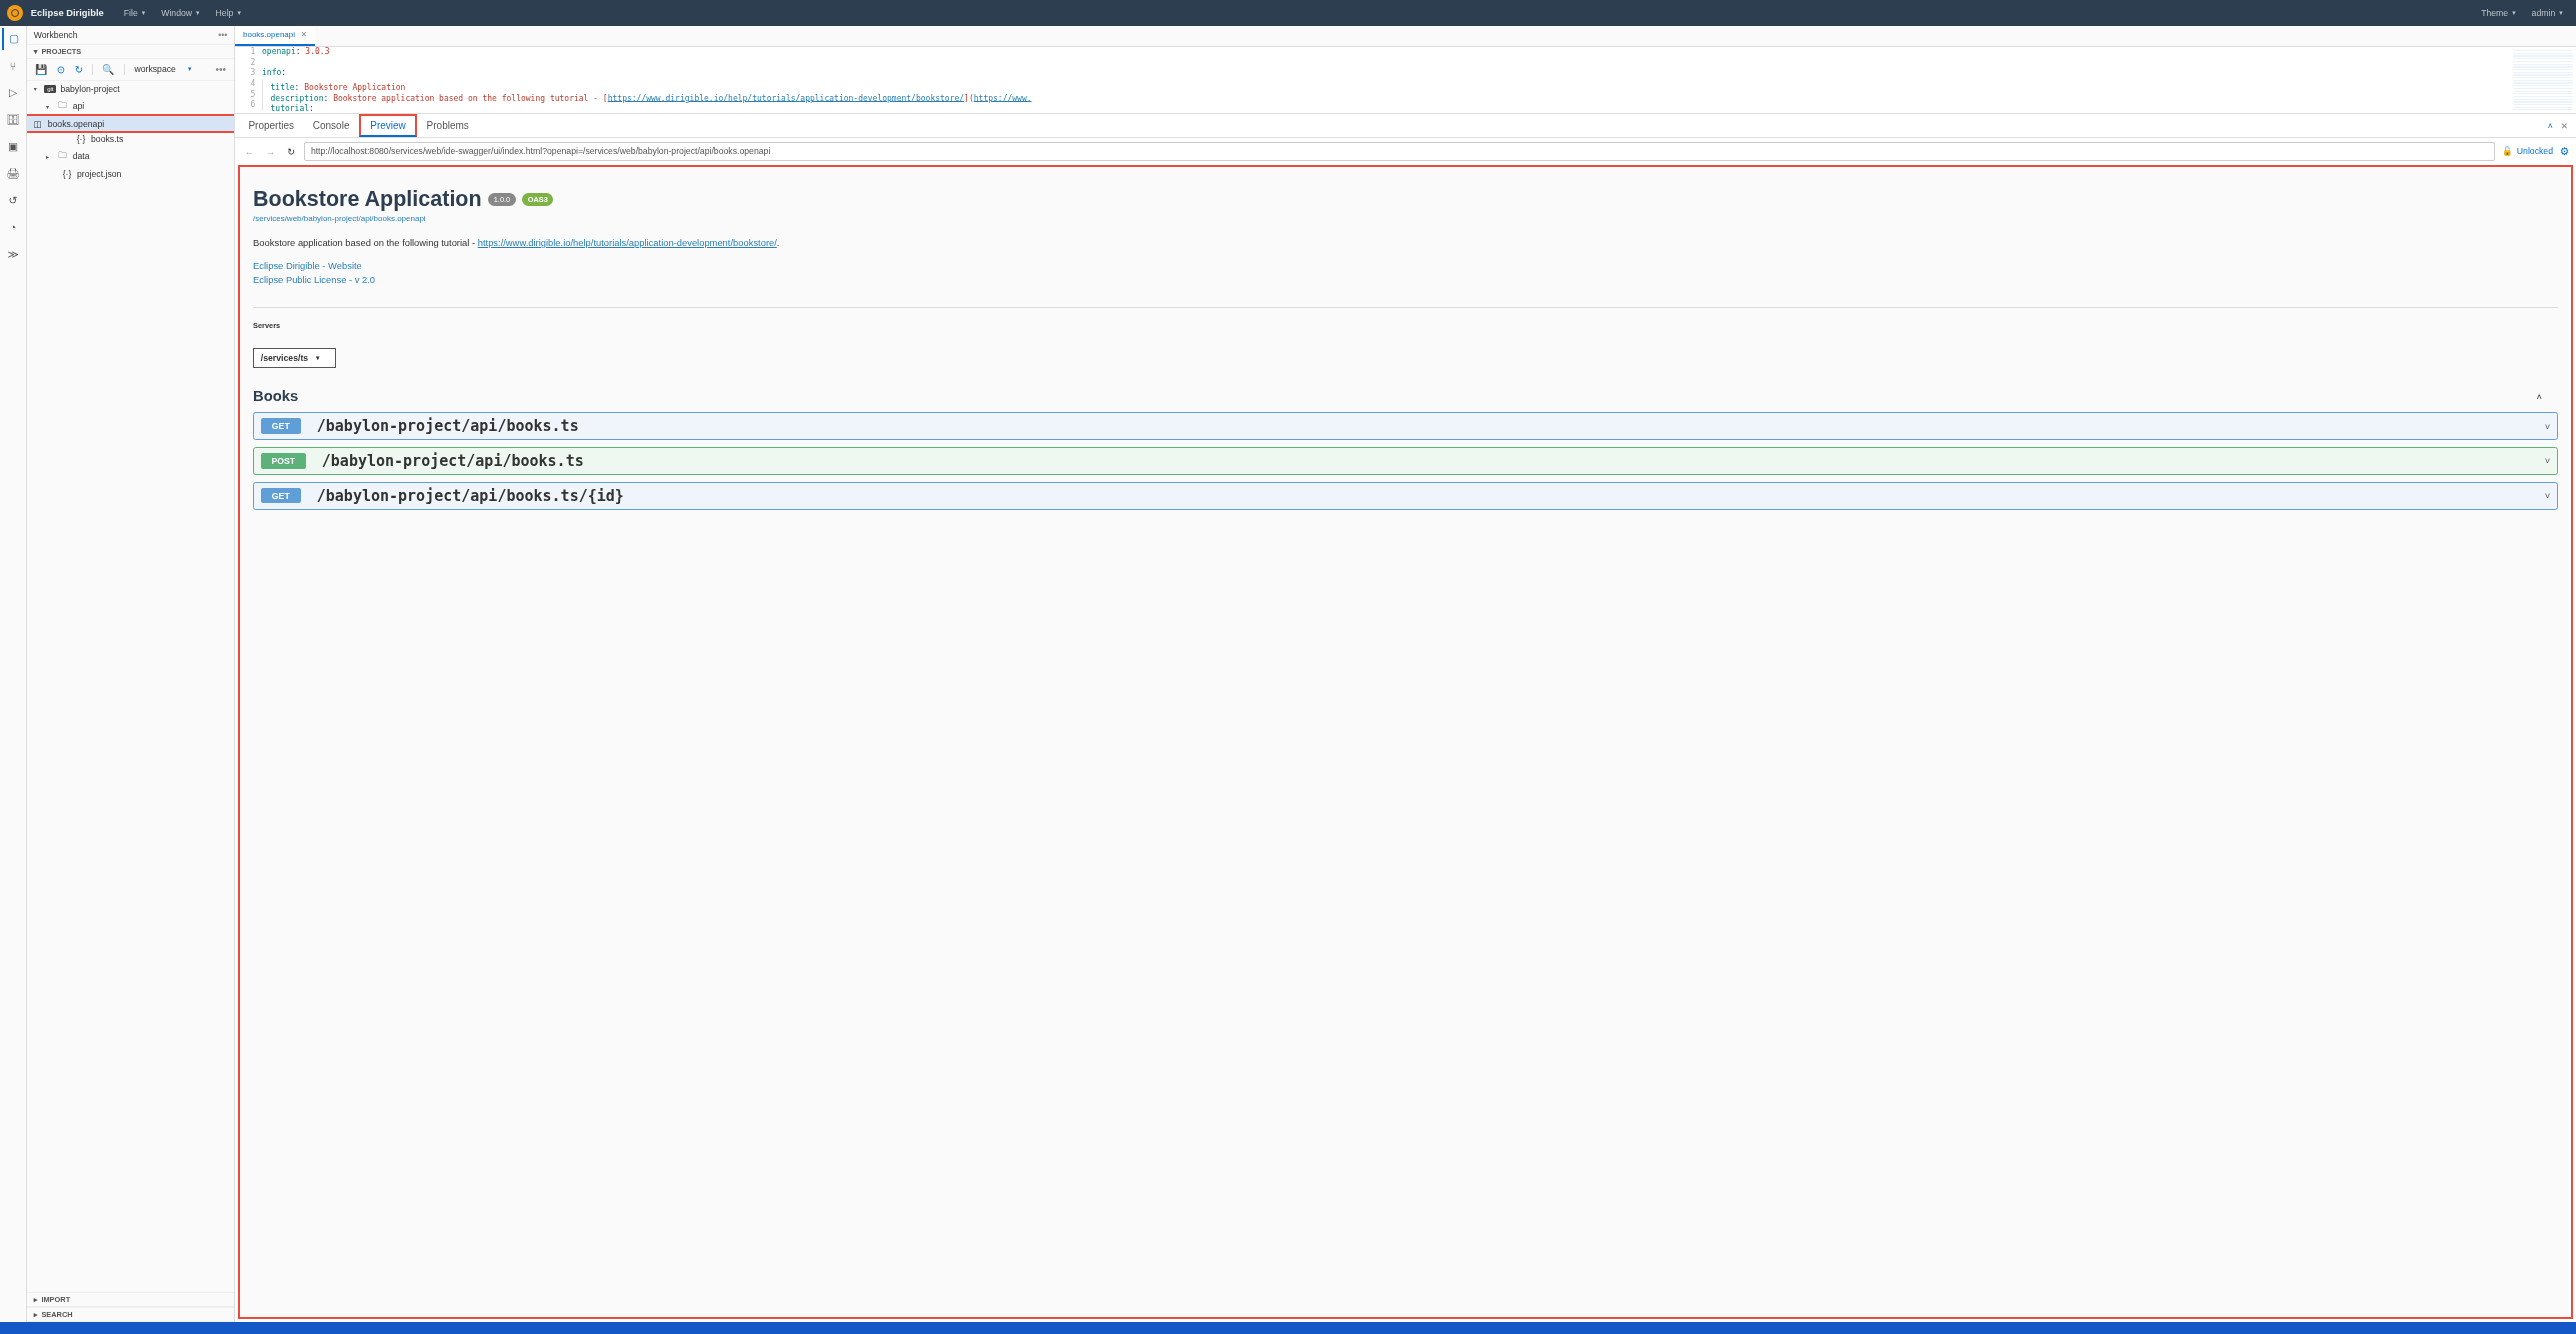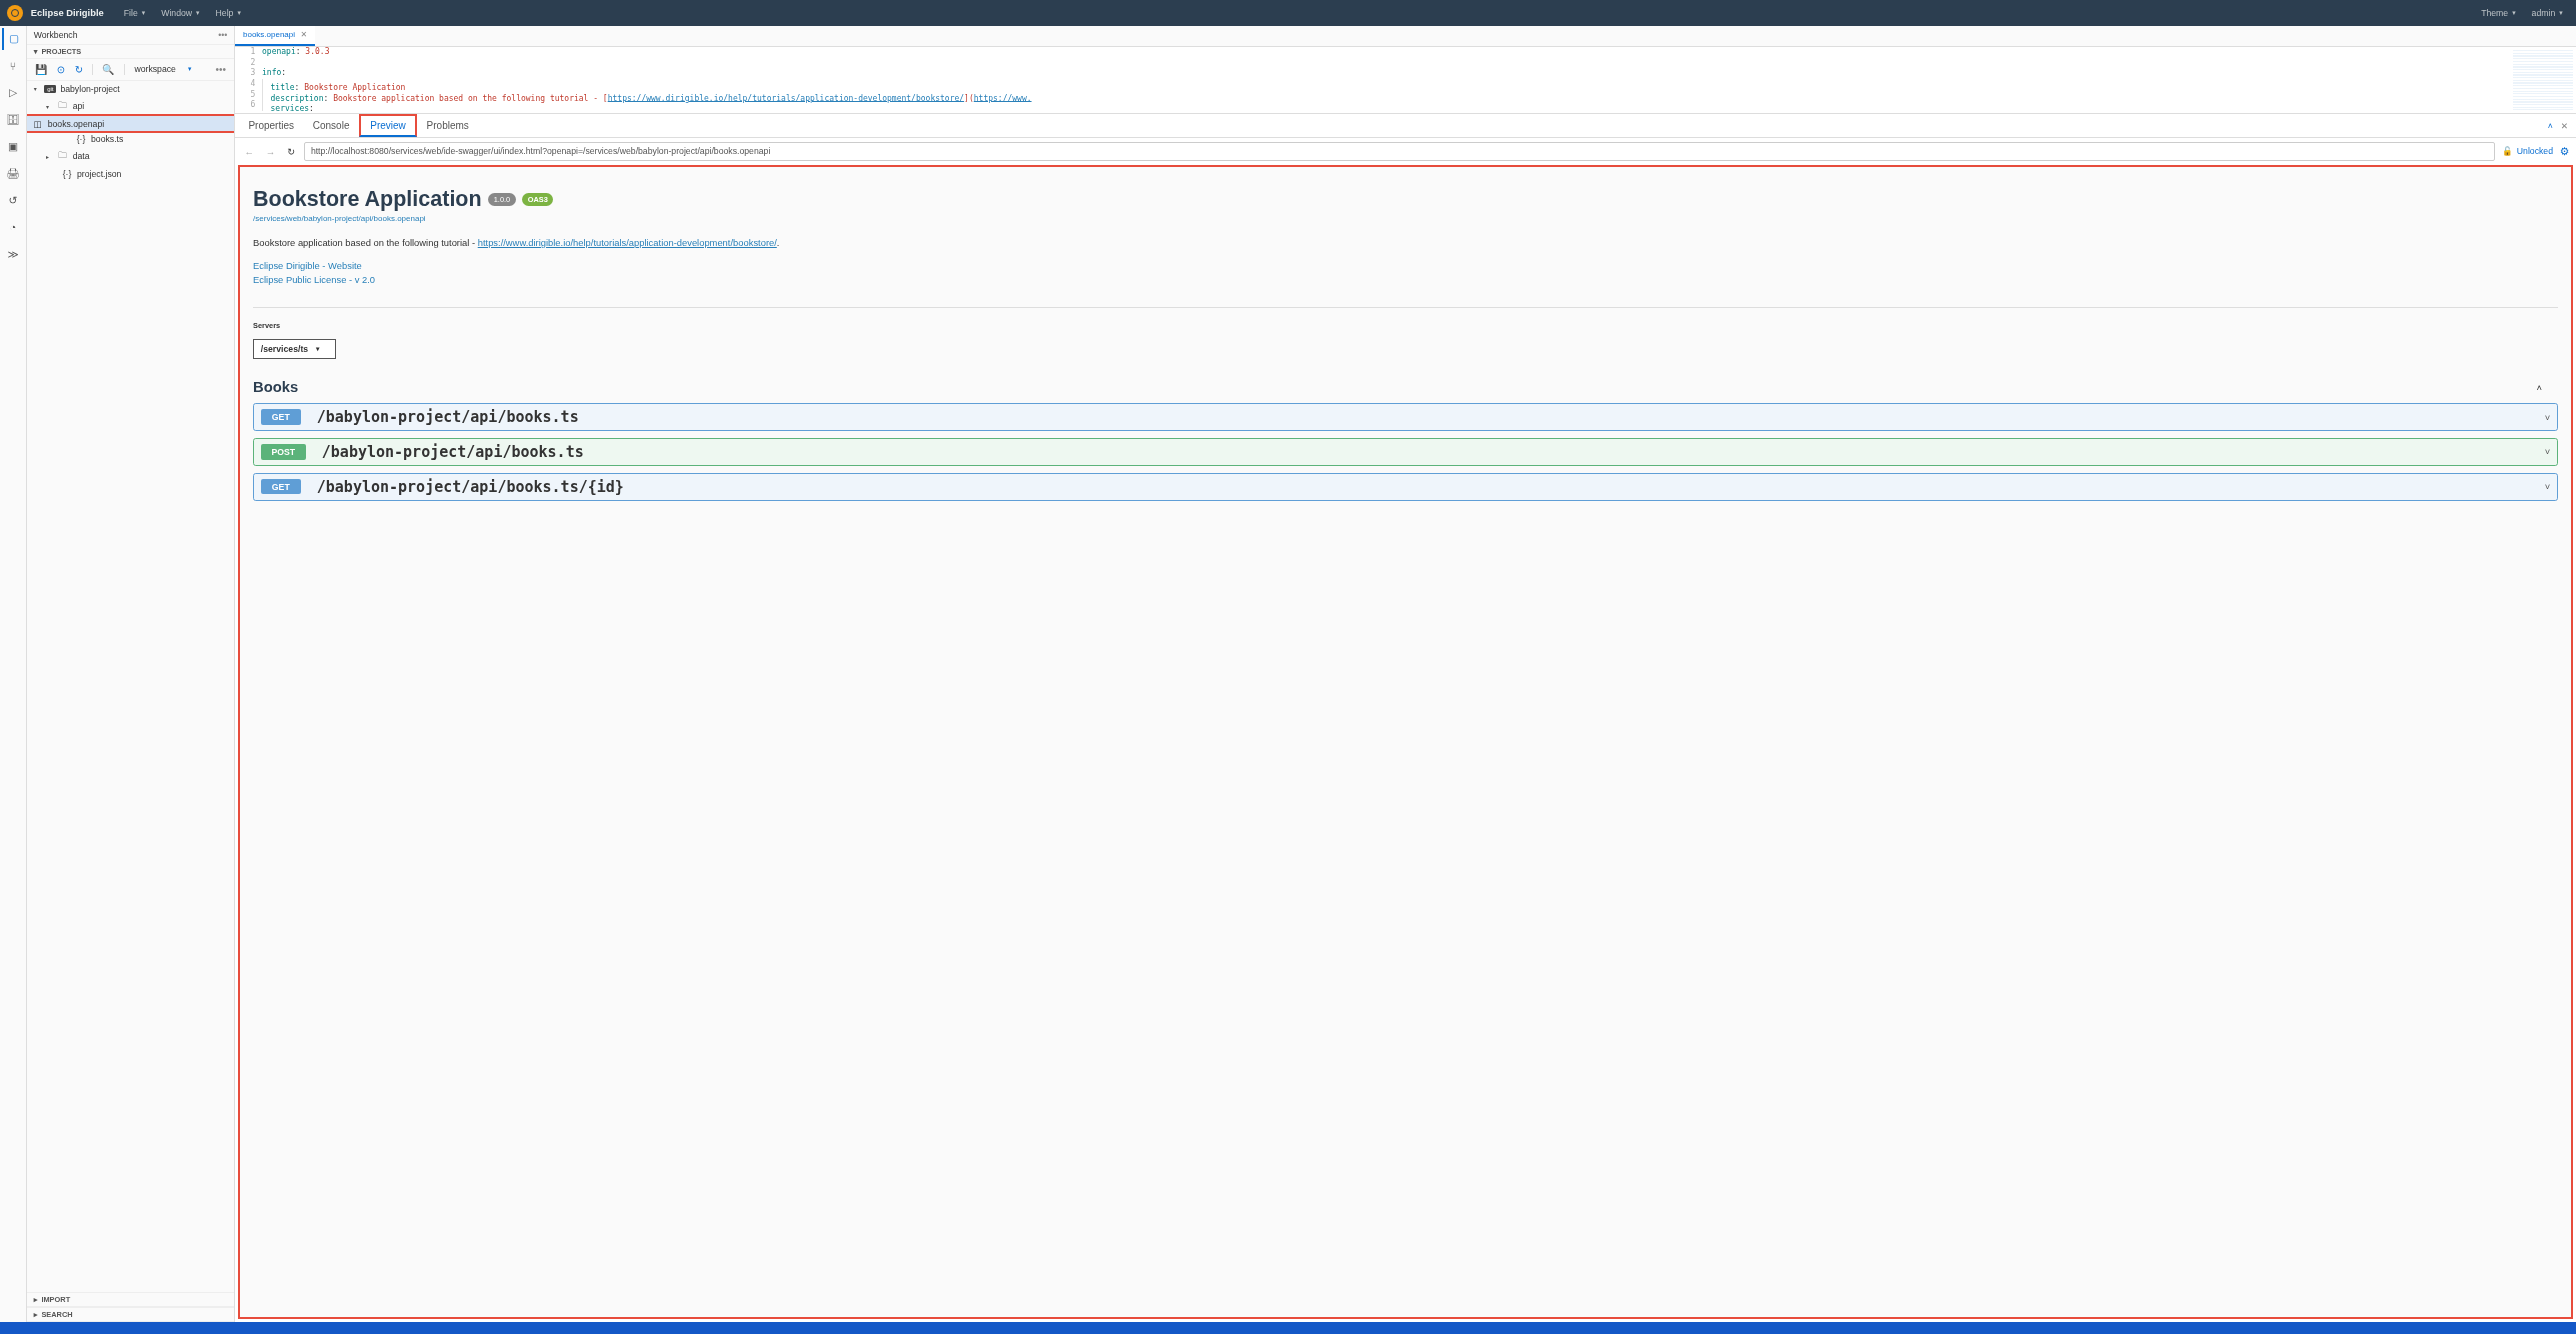--- a/index.html
+++ b/index.html
@@ -80,21 +80,21 @@
 .sw-title h1 { font-size: 21.5px; font-weight: 700; color: #2c3e50; }
 .badge-ver { background: #888; color: #fff; font-size: 7.4px; padding: 2px 5.4px; border-radius: 6.7px; }
 .badge-oas { background: #7cb342; color: #fff; font-size: 7.4px; padding: 2px 5.4px; border-radius: 6.7px; font-weight: 600; }
 .sw-sub { color: #2980b9; font-size: 8px; margin-top: 2.7px; }
 .sw-desc { margin-top: 13.4px; color: #333; font-size: 9.4px; }
 .sw-desc a { color: #2980b9; }
 .sw-links { margin-top: 10.7px; }
 .sw-links a { display: block; color: #2980b9; font-size: 9.4px; line-height: 1.5; text-decoration: none; }
 .sw-divider { border-top: 0.7px solid #ddd; margin: 20px 0 13.4px 0; }
 .servers-label { font-size: 7.4px; font-weight: 600; color: #333; }
-.servers-select { border: 1.3px solid #555; background: #fff; padding: 4px 16px 4px 6.7px; margin-top: 9px; font-size: 8.7px; font-weight: 600; position: relative; display: inline-flex; align-items: center; gap: 8px; cursor: pointer; }
+.servers-select { border: 1.3px solid #555; background: #fff; padding: 4px 16px 4px 6.7px; margin-top: 18px; font-size: 8.7px; font-weight: 600; position: relative; display: inline-flex; align-items: center; gap: 8px; cursor: pointer; }
 .tag-row { display: flex; align-items: center; justify-content: space-between; margin: 20px 16px 8px 0; cursor: pointer; }
 .tag-row h2 { font-size: 14.8px; font-weight: 700; color: #2c3e50; }
 .op { border: 0.7px solid; border-radius: 2.7px; margin-bottom: 6.7px; display: flex; align-items: center; padding: 4px 6.7px; cursor: pointer; }
 .op.get { background: #eff5fb; border-color: #5f9ed6; }
 .op.post { background: #eef8f1; border-color: #5bb37a; }
 .method { font-weight: 700; color: #fff; padding: 2.7px 10.7px; border-radius: 2px; font-size: 8.7px; min-width: 40px; text-align: center; }
 .method.get { background: #5f9ed6; } .method.post { background: #5bb37a; }
 .op-path { font-family: monospace; font-size: 15px; font-weight: 600; margin-left: 16px; color: #333; }
 .op-spacer { flex: 1; }
 
@@ -241,21 +241,21 @@
         <div class="code-line">
             <span class="lineno">4</span>
             <span class="code-text"><span class="guide"></span> <span class="tok-key">title</span><span class="tok-punct">: </span><span class="tok-str">Bookstore Application</span></span>
           </div>
         <div class="code-line">
             <span class="lineno">5</span>
             <span class="code-text"><span class="guide"></span> <span class="tok-key">description</span><span class="tok-punct">: </span><span class="tok-str">Bookstore application based on the following tutorial - [</span><span class="tok-link">https://www.dirigible.io/help/tutorials/application-development/bookstore/</span><span class="tok-str">](</span><span class="tok-link">https://www.</span></span>
           </div>
         <div class="code-line">
             <span class="lineno">6</span>
-            <span class="code-text"><span class="guide"></span> <span class="tok-key">services</span><span class="tok-punct">:</span></span>
+            <span class="code-text"><span class="guide"></span> <span class="tok-key">tutorial</span><span class="tok-punct">:</span></span>
           </div>
         <div class="minimap"></div>
       </div>
 
       <div class="bottom-panel">
         <div class="bottom-tabs">
           <div class="bottom-tab">Properties</div>
           <div class="bottom-tab">Console</div>
           <div class="bottom-tab active">Preview</div>
           <div class="bottom-tab">Problems</div>

